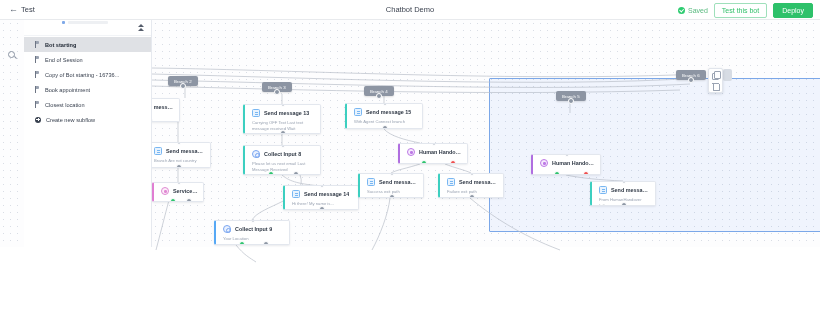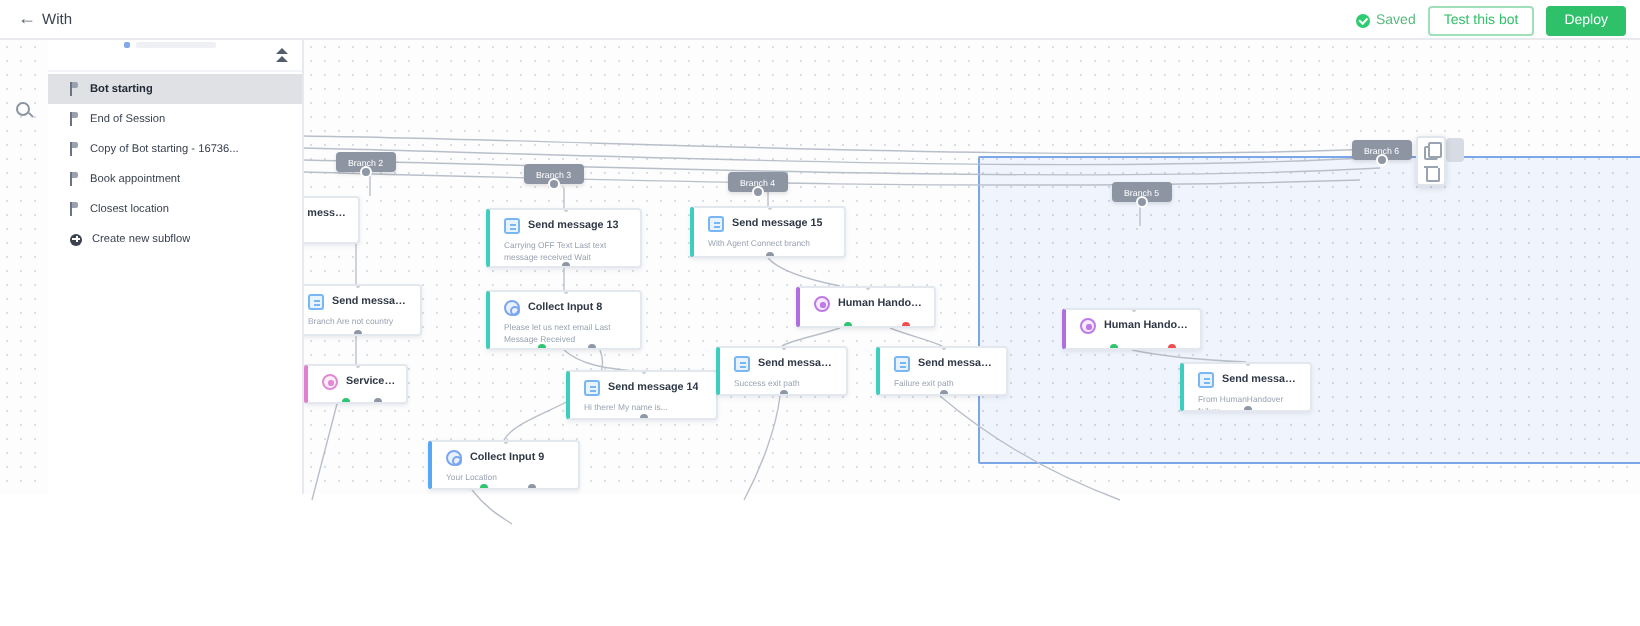--- a/index.html
+++ b/index.html
@@ -480,22 +480,23 @@
       <div class="menu-item">
         <span class="plus-icon"></span>
         <span class="mi-label">Create new subflow</span>
       </div>
     </div>
 </div>
 
 <div class="topbar">
   <div class="back-btn">
     <span class="back-arrow">←</span>
-    <span class="back-label">With</span>
+    <span class="back-label">Test</span>
   </div>
+  <div class="app-title">Chatbot Demo</div>
   <div class="hdr-right">
     <div class="saved-wrap">
       <span class="saved-icon"></span>
       <span class="saved-text">Saved</span>
     </div>
     <button class="btn-outline">Test this bot</button>
     <button class="btn-solid">Deploy</button>
   </div>
 </div>
 

